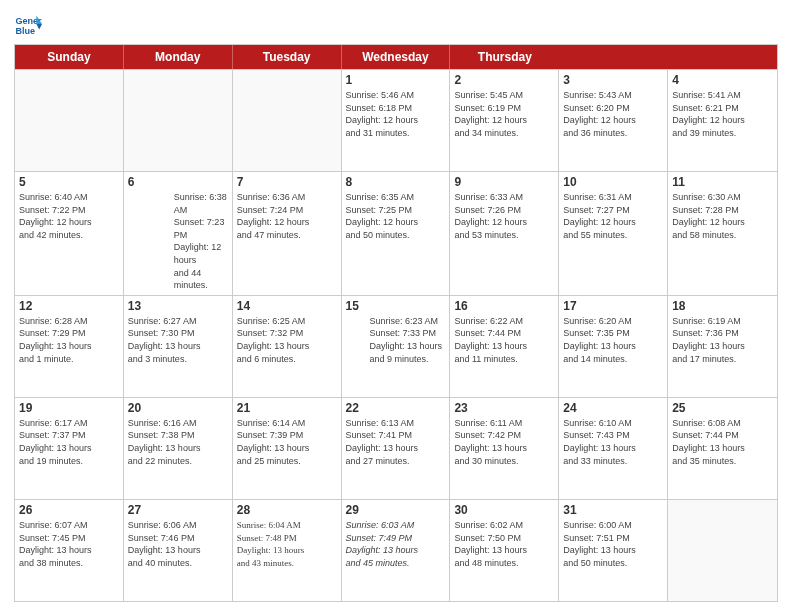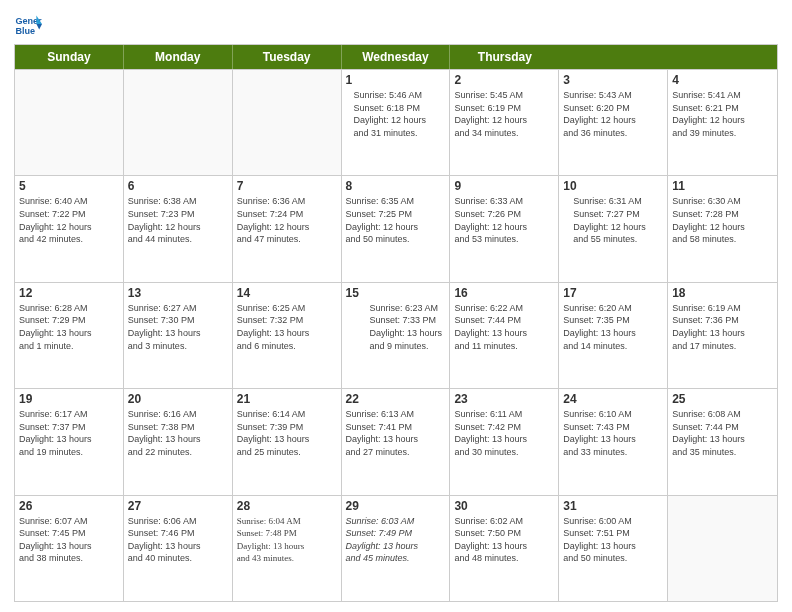--- a/index.html
+++ b/index.html
@@ -46,21 +46,21 @@
     }
     .calendar {
       flex: 1;
       display: flex;
       flex-direction: column;
       border: 1px solid #ccc;
     }
     .day-headers {
       display: grid;
       grid-template-columns: repeat(7, 1fr);
-      background: #4d7c0f;
+      background: #b91c1c;
     }
     .day-header {
       color: #fff;
       font-size: 12px;
       font-weight: bold;
       text-align: center;
       padding: 5px 2px;
       border-right: 1px solid rgba(255,255,255,0.3);
     }
     .day-header:last-child { border-right: none; }
@@ -126,21 +126,21 @@
         <div class="day-header">Wednesday</div>
         <div class="day-header">Thursday</div>
       </div>
     <div class="weeks">
     <div class="week-row">
           <div class="day-cell empty"></div>
           <div class="day-cell empty"></div>
           <div class="day-cell empty"></div>
           <div class="day-cell">
             <div class="day-number">1</div>
-            <div class="day-info" style="white-space: pre-line; margin-left: 8px;">Sunrise: 5:46 AM
+            <div class="day-info" style="white-space: pre-line;">Sunrise: 5:46 AM
 Sunset: 6:18 PM
 Daylight: 12 hours
 and 31 minutes.</div>
           </div>
           <div class="day-cell">
             <div class="day-number">2</div>
             <div class="day-info" style="white-space: pre-line;">Sunrise: 5:45 AM
 Sunset: 6:19 PM
 Daylight: 12 hours
 and 34 minutes.</div>
@@ -163,21 +163,21 @@
         <div class="week-row">
           <div class="day-cell">
             <div class="day-number">5</div>
             <div class="day-info" style="white-space: pre-line;">Sunrise: 6:40 AM
 Sunset: 7:22 PM
 Daylight: 12 hours
 and 42 minutes.</div>
           </div>
           <div class="day-cell">
             <div class="day-number">6</div>
-            <div class="day-info" style="white-space: pre-line;">Sunrise: 6:38 AM
+            <div class="day-info" style="white-space: pre-line; margin-left: 46px;">Sunrise: 6:38 AM
 Sunset: 7:23 PM
 Daylight: 12 hours
 and 44 minutes.</div>
           </div>
           <div class="day-cell">
             <div class="day-number">7</div>
             <div class="day-info" style="white-space: pre-line;">Sunrise: 6:36 AM
 Sunset: 7:24 PM
 Daylight: 12 hours
 and 47 minutes.</div>
@@ -191,21 +191,21 @@
           </div>
           <div class="day-cell">
             <div class="day-number">9</div>
             <div class="day-info" style="white-space: pre-line;">Sunrise: 6:33 AM
 Sunset: 7:26 PM
 Daylight: 12 hours
 and 53 minutes.</div>
           </div>
           <div class="day-cell">
             <div class="day-number">10</div>
-            <div class="day-info" style="white-space: pre-line; margin-left: 10px;">Sunrise: 6:31 AM
+            <div class="day-info" style="white-space: pre-line;">Sunrise: 6:31 AM
 Sunset: 7:27 PM
 Daylight: 12 hours
 and 55 minutes.</div>
           </div>
           <div class="day-cell">
             <div class="day-number">11</div>
             <div class="day-info" style="white-space: pre-line;">Sunrise: 6:30 AM
 Sunset: 7:28 PM
 Daylight: 12 hours
 and 58 minutes.</div>

